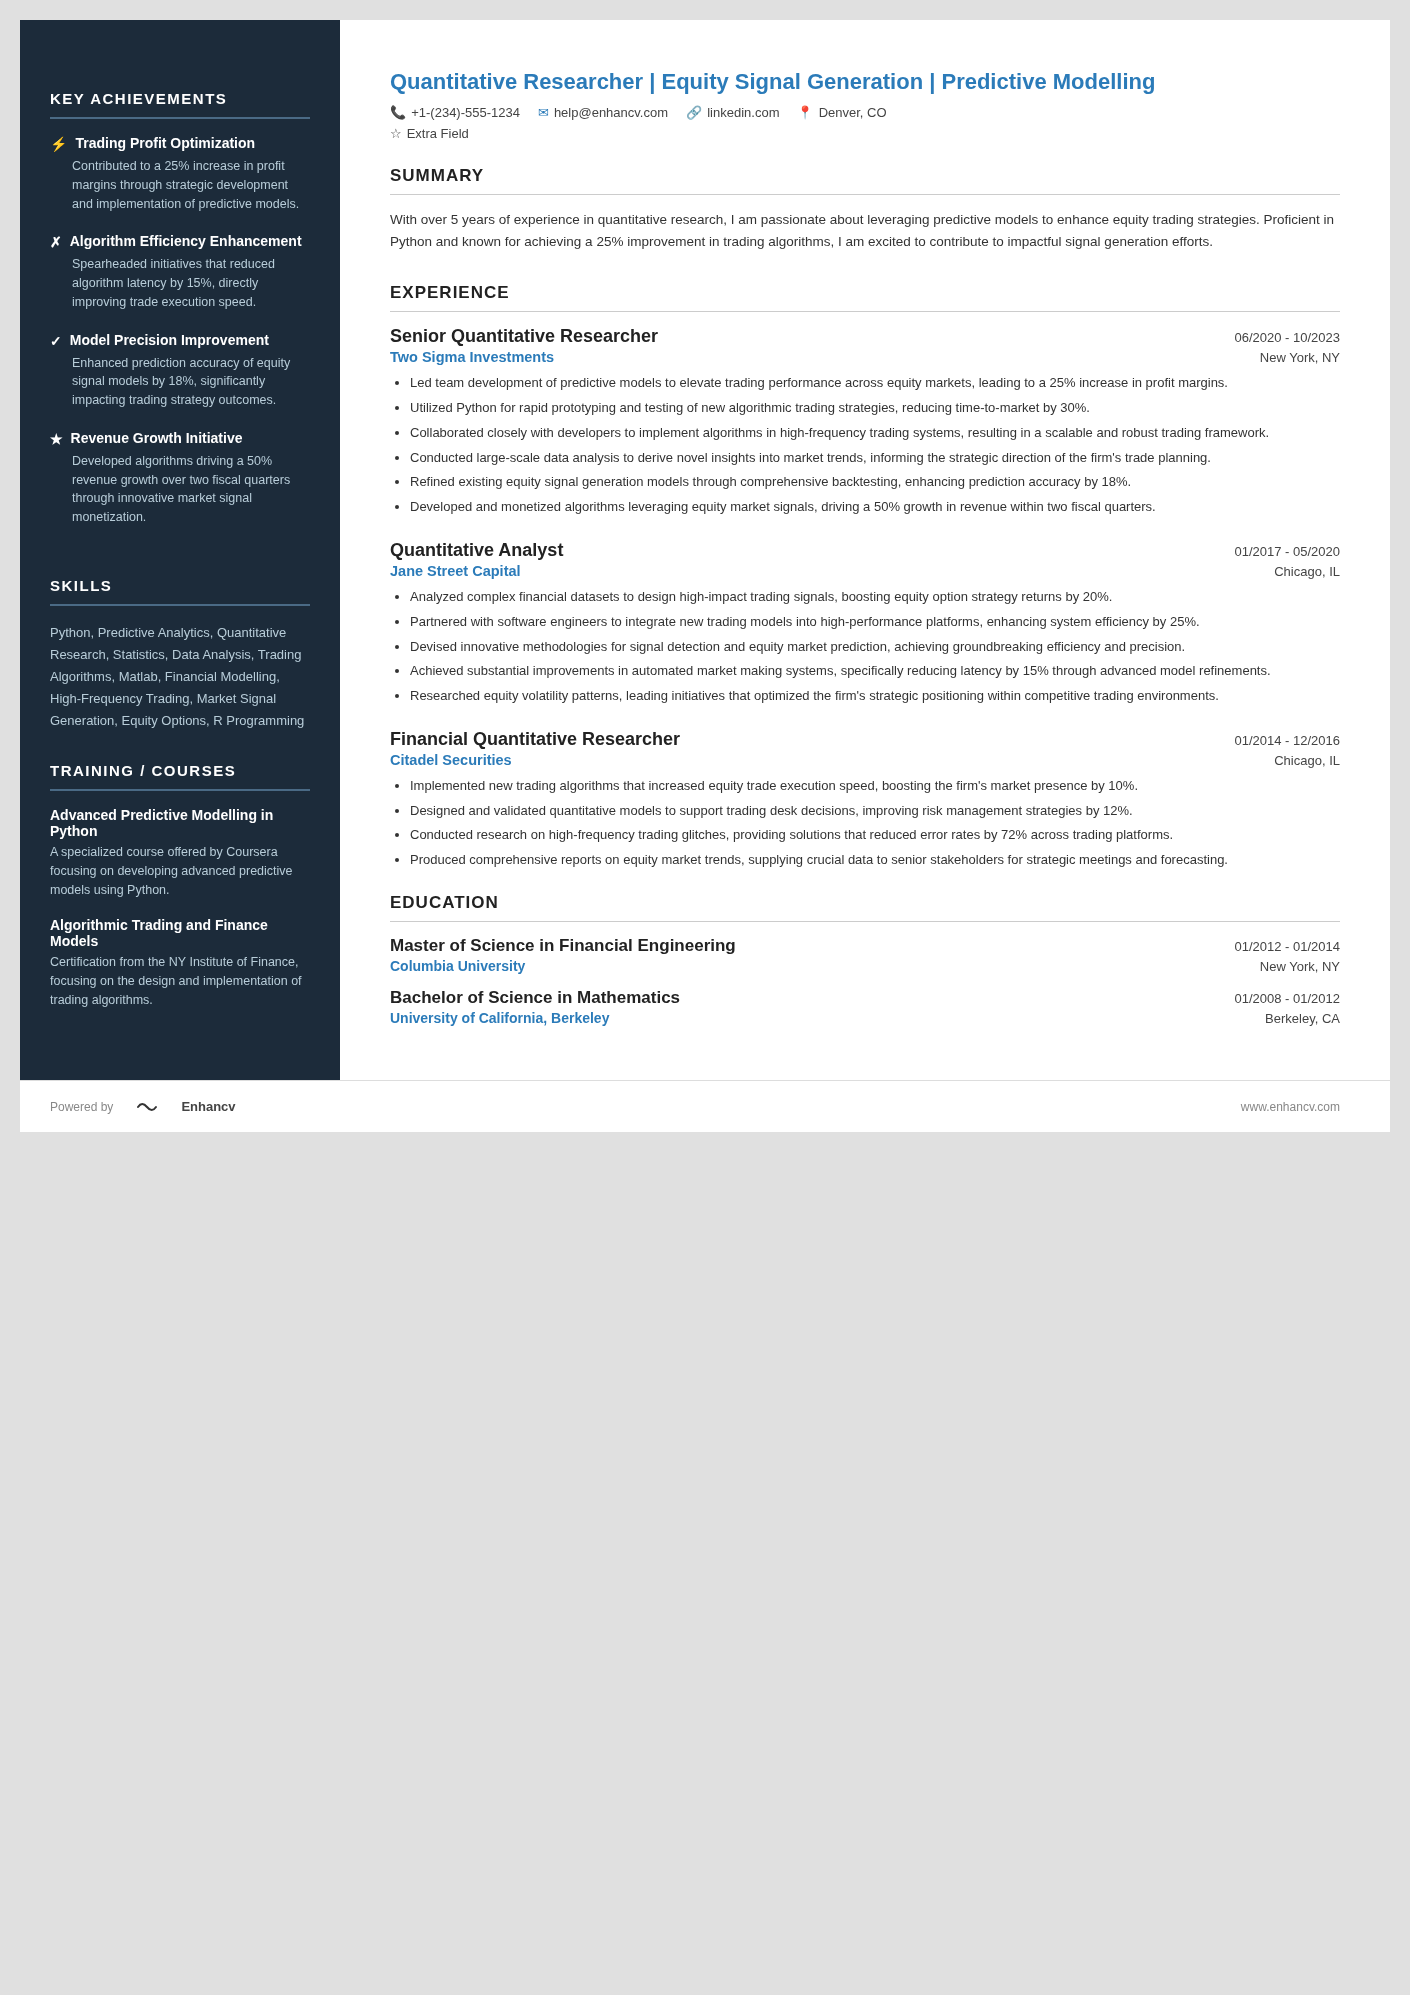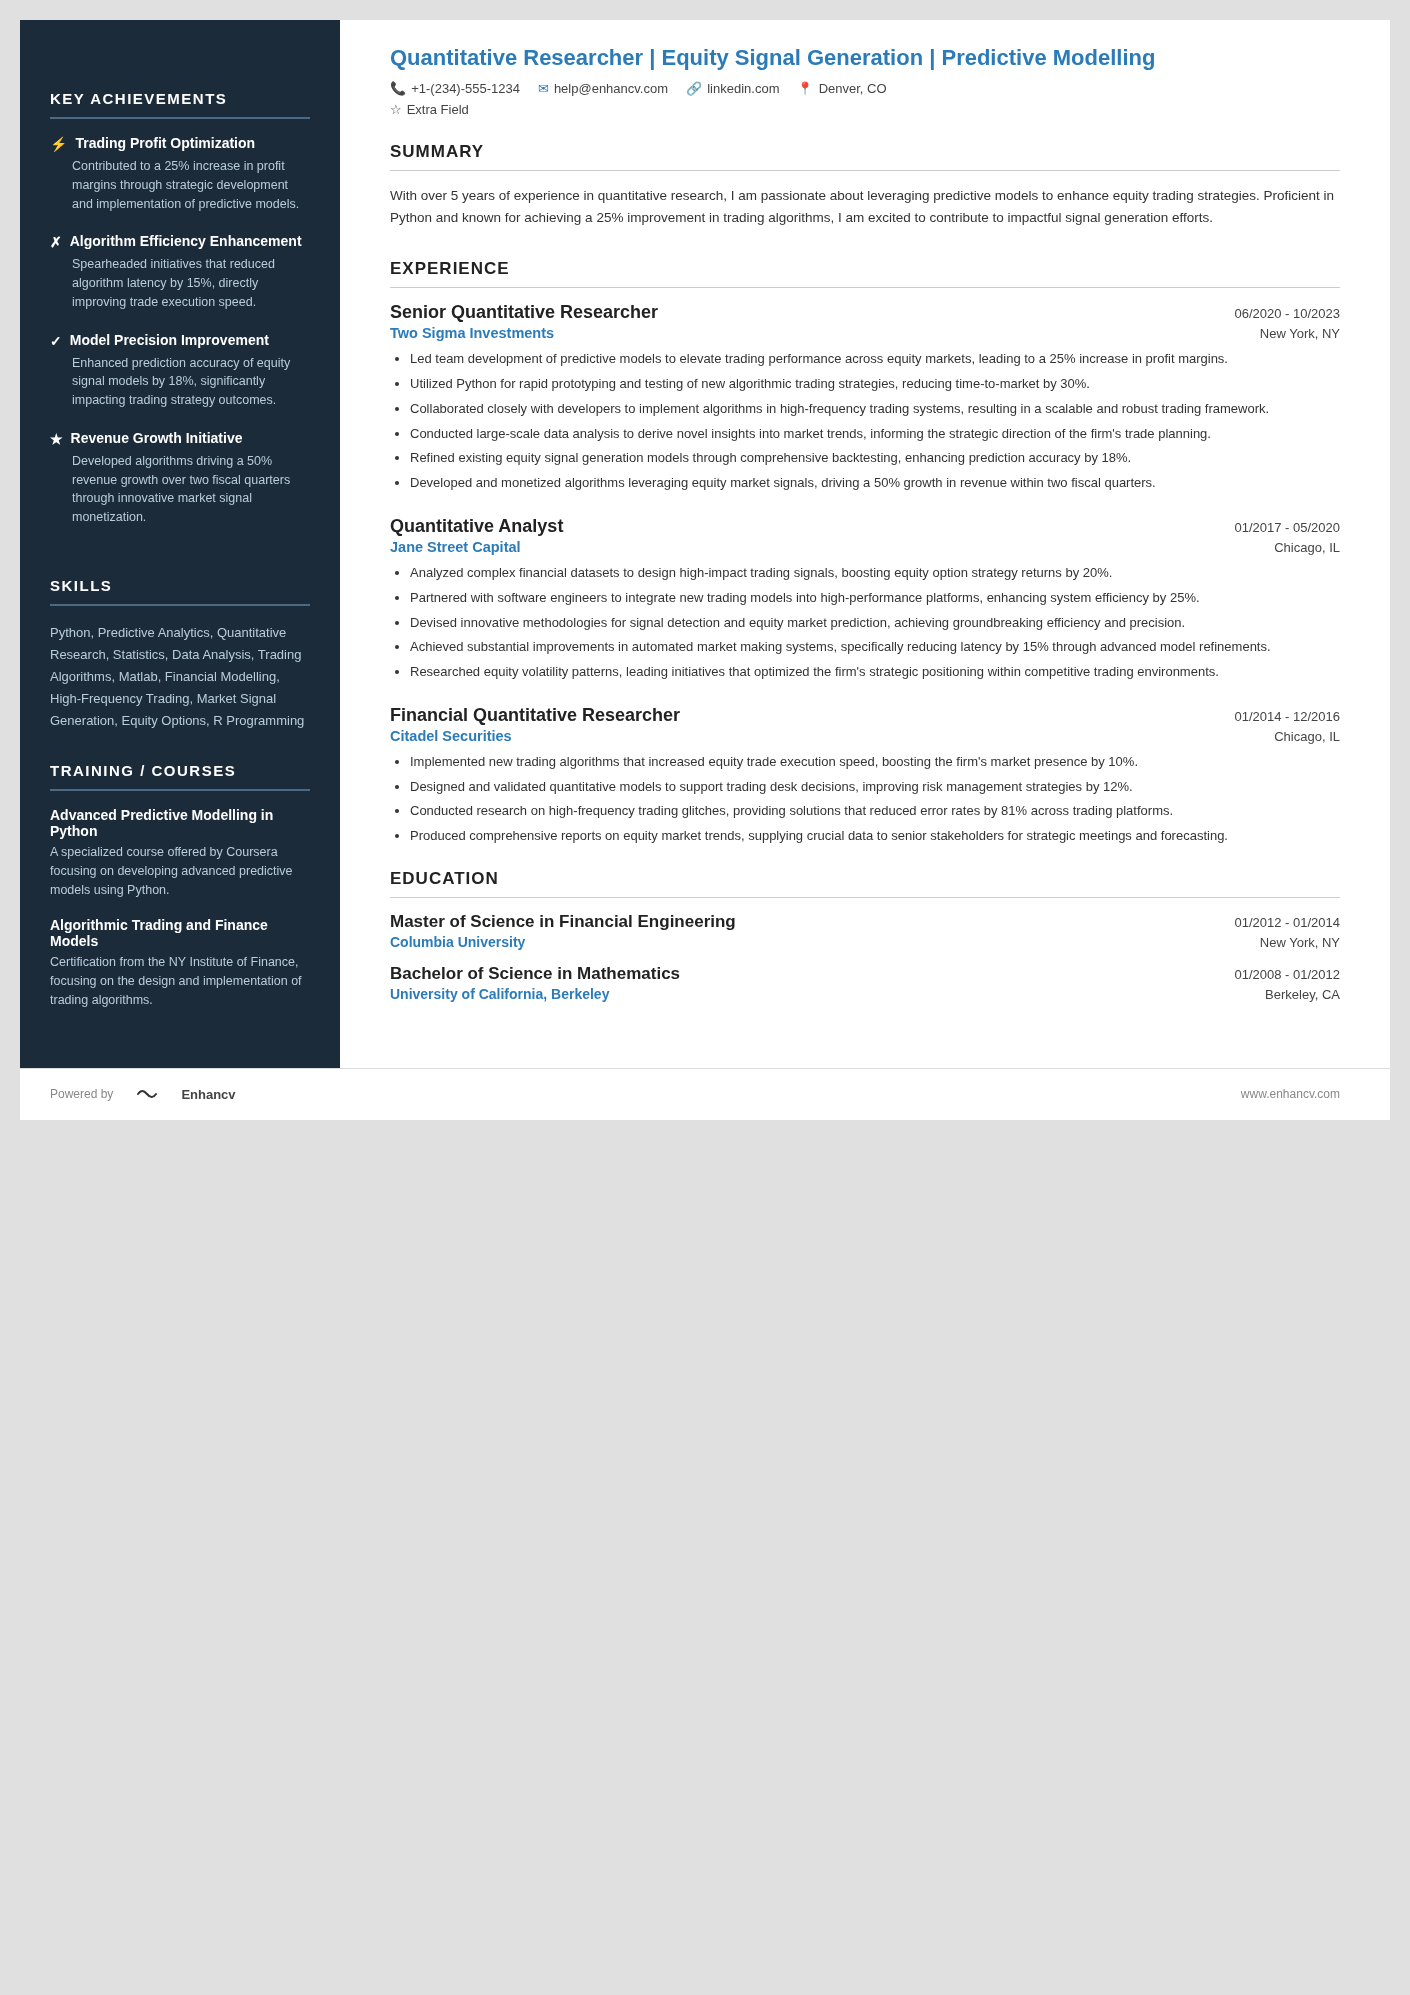--- a/index.html
+++ b/index.html
@@ -83,21 +83,21 @@
       margin-bottom: 4px;
     }
     .course-desc {
       font-size: 12.5px;
       color: #b8cdd9;
       line-height: 1.5;
     }
     
     .main {
       flex: 1;
-      padding: 24px 50px 40px 50px;
+      padding: 48px 50px 40px 50px;
       background: white;
     }
     .job-title-header {
       font-size: 22px;
       font-weight: 700;
       color: #2b7bb9;
       margin-bottom: 8px;
       line-height: 1.3;
     }
     .contact-row {
@@ -398,21 +398,21 @@
             <span class="exp-job-title">Financial Quantitative Researcher</span>
             <span class="exp-dates">01/2014 - 12/2016</span>
           </div>
           <div class="exp-company-row">
             <span class="exp-company">Citadel Securities</span>
             <span class="exp-location">Chicago, IL</span>
           </div>
           <ul class="exp-bullets">
             <li>Implemented new trading algorithms that increased equity trade execution speed, boosting the firm's market presence by 10%.</li>
             <li>Designed and validated quantitative models to support trading desk decisions, improving risk management strategies by 12%.</li>
-            <li>Conducted research on high-frequency trading glitches, providing solutions that reduced error rates by 81% across trading platforms.</li>
+            <li>Conducted research on high-frequency trading glitches, providing solutions that reduced error rates by 72% across trading platforms.</li>
             <li>Produced comprehensive reports on equity market trends, supplying crucial data to senior stakeholders for strategic meetings and forecasting.</li>
           </ul>
         </div>
       </div>
 
       <div>
         <div class="section-title-main">EDUCATION</div>
         <hr class="main-divider">
 
         <div>

